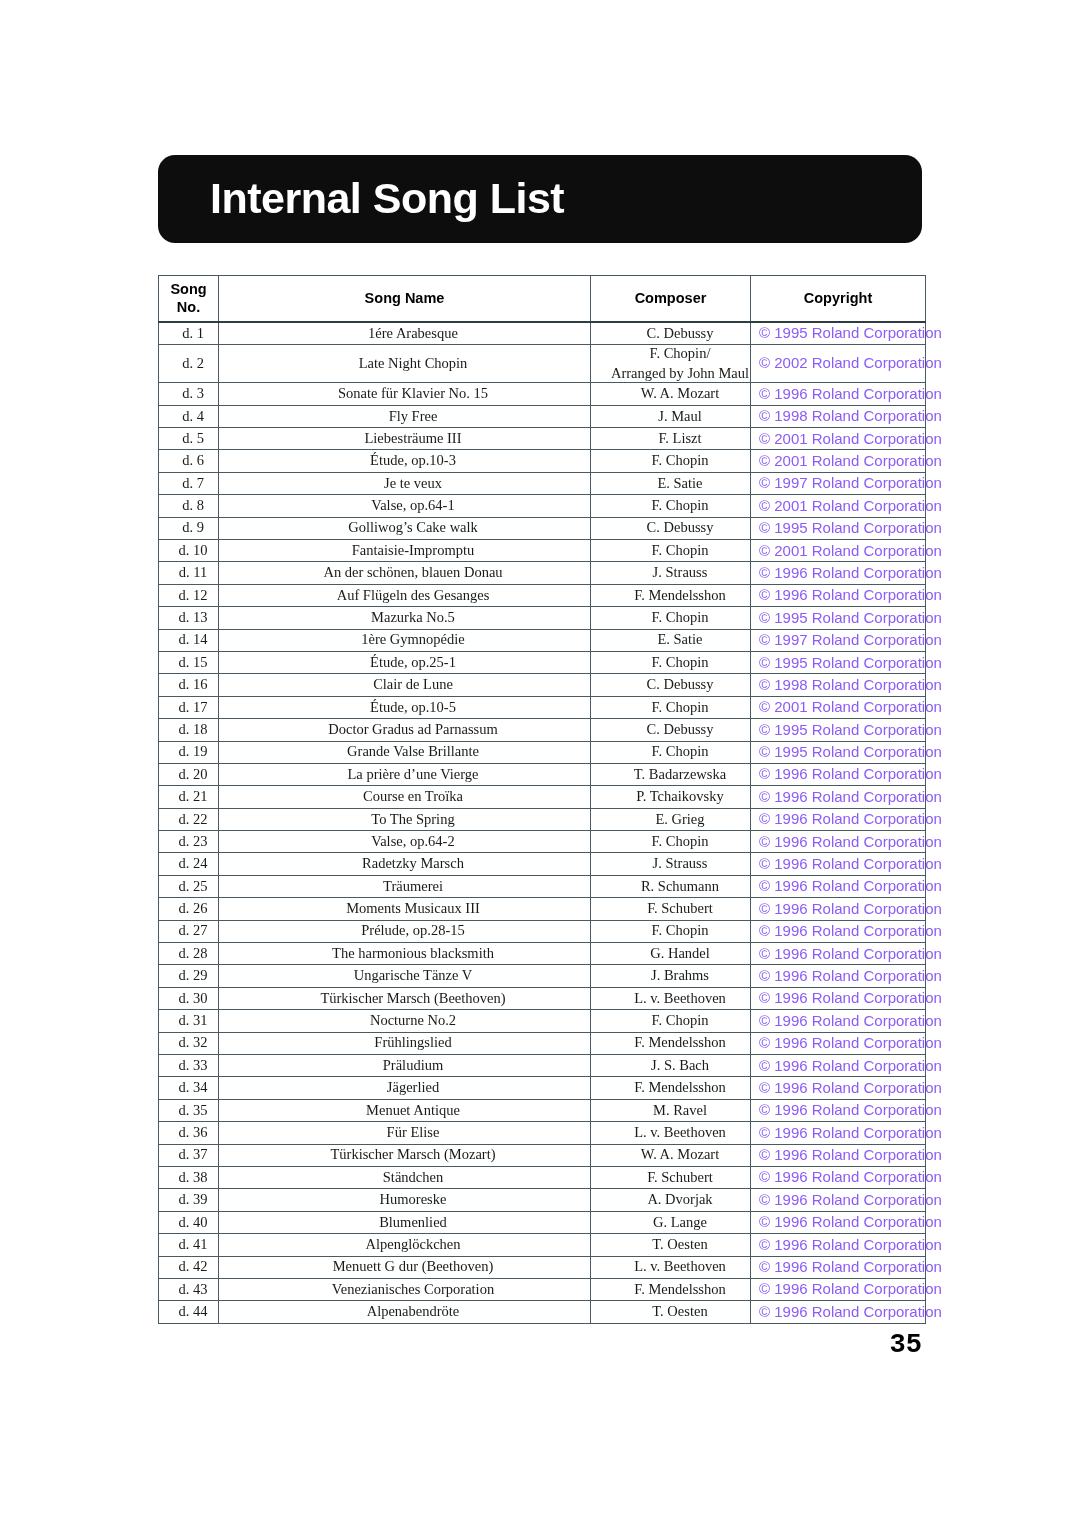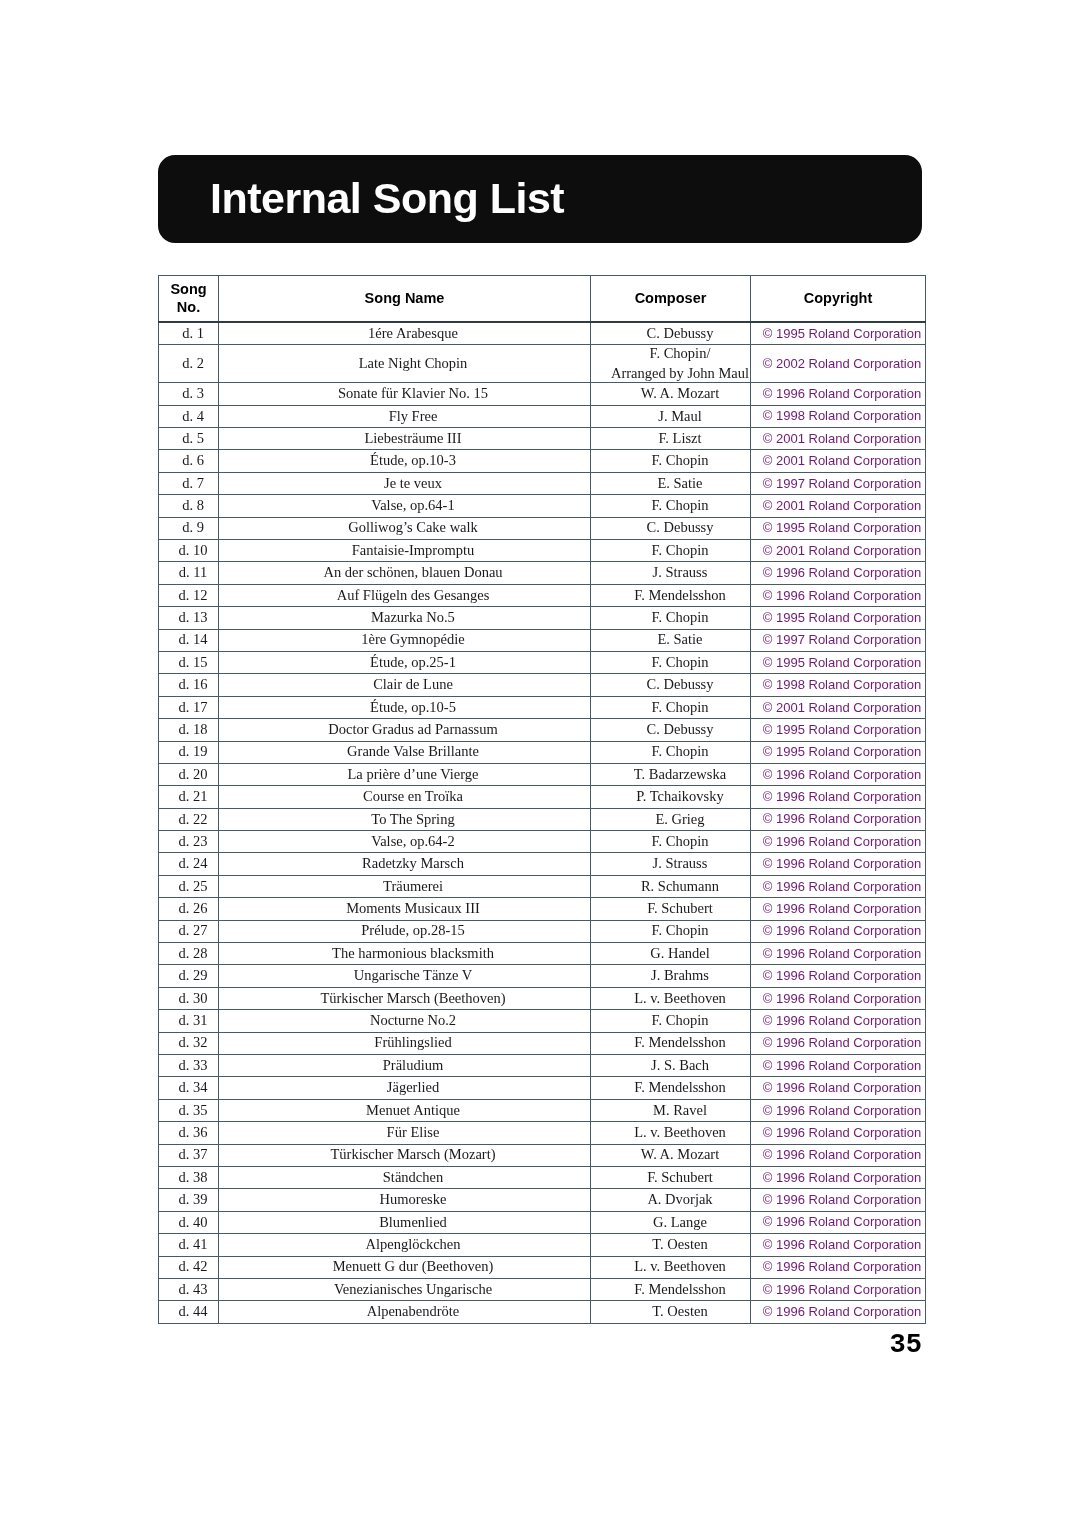--- a/index.html
+++ b/index.html
@@ -98,23 +98,23 @@
   td.col-name {
     font-family: "Liberation Serif", serif;
     padding-left: 17px;
   }
   td.col-comp {
     font-family: "Liberation Serif", serif;
     padding-left: 19px;
   }
   td.col-copy {
     font-family: "Liberation Sans", sans-serif;
-    font-size: 13px;
+    font-size: 15px;
     padding-left: 8px;
-    color: #701a75;
+    color: #8b5cf6;
     white-space: nowrap;
   }
   .comp-line { display: block; }
   .comp-line + .comp-line { margin-top: 2px; }
 
   
   .page-number {
     position: absolute;
     right: 158px;
     top: 1332px;
@@ -485,21 +485,21 @@
         <tr>
           <td class="col-no">d. 42</td>
           <td class="col-name">Menuett G dur (Beethoven)</td>
           <td class="col-comp">
             <span class="comp-line">L. v. Beethoven</span>
           </td>
           <td class="col-copy">© 1996 Roland Corporation</td>
         </tr>
         <tr>
           <td class="col-no">d. 43</td>
-          <td class="col-name">Venezianisches Ungarische</td>
+          <td class="col-name">Venezianisches Corporation</td>
           <td class="col-comp">
             <span class="comp-line">F. Mendelsshon</span>
           </td>
           <td class="col-copy">© 1996 Roland Corporation</td>
         </tr>
         <tr>
           <td class="col-no">d. 44</td>
           <td class="col-name">Alpenabendröte</td>
           <td class="col-comp">
             <span class="comp-line">T. Oesten</span>

